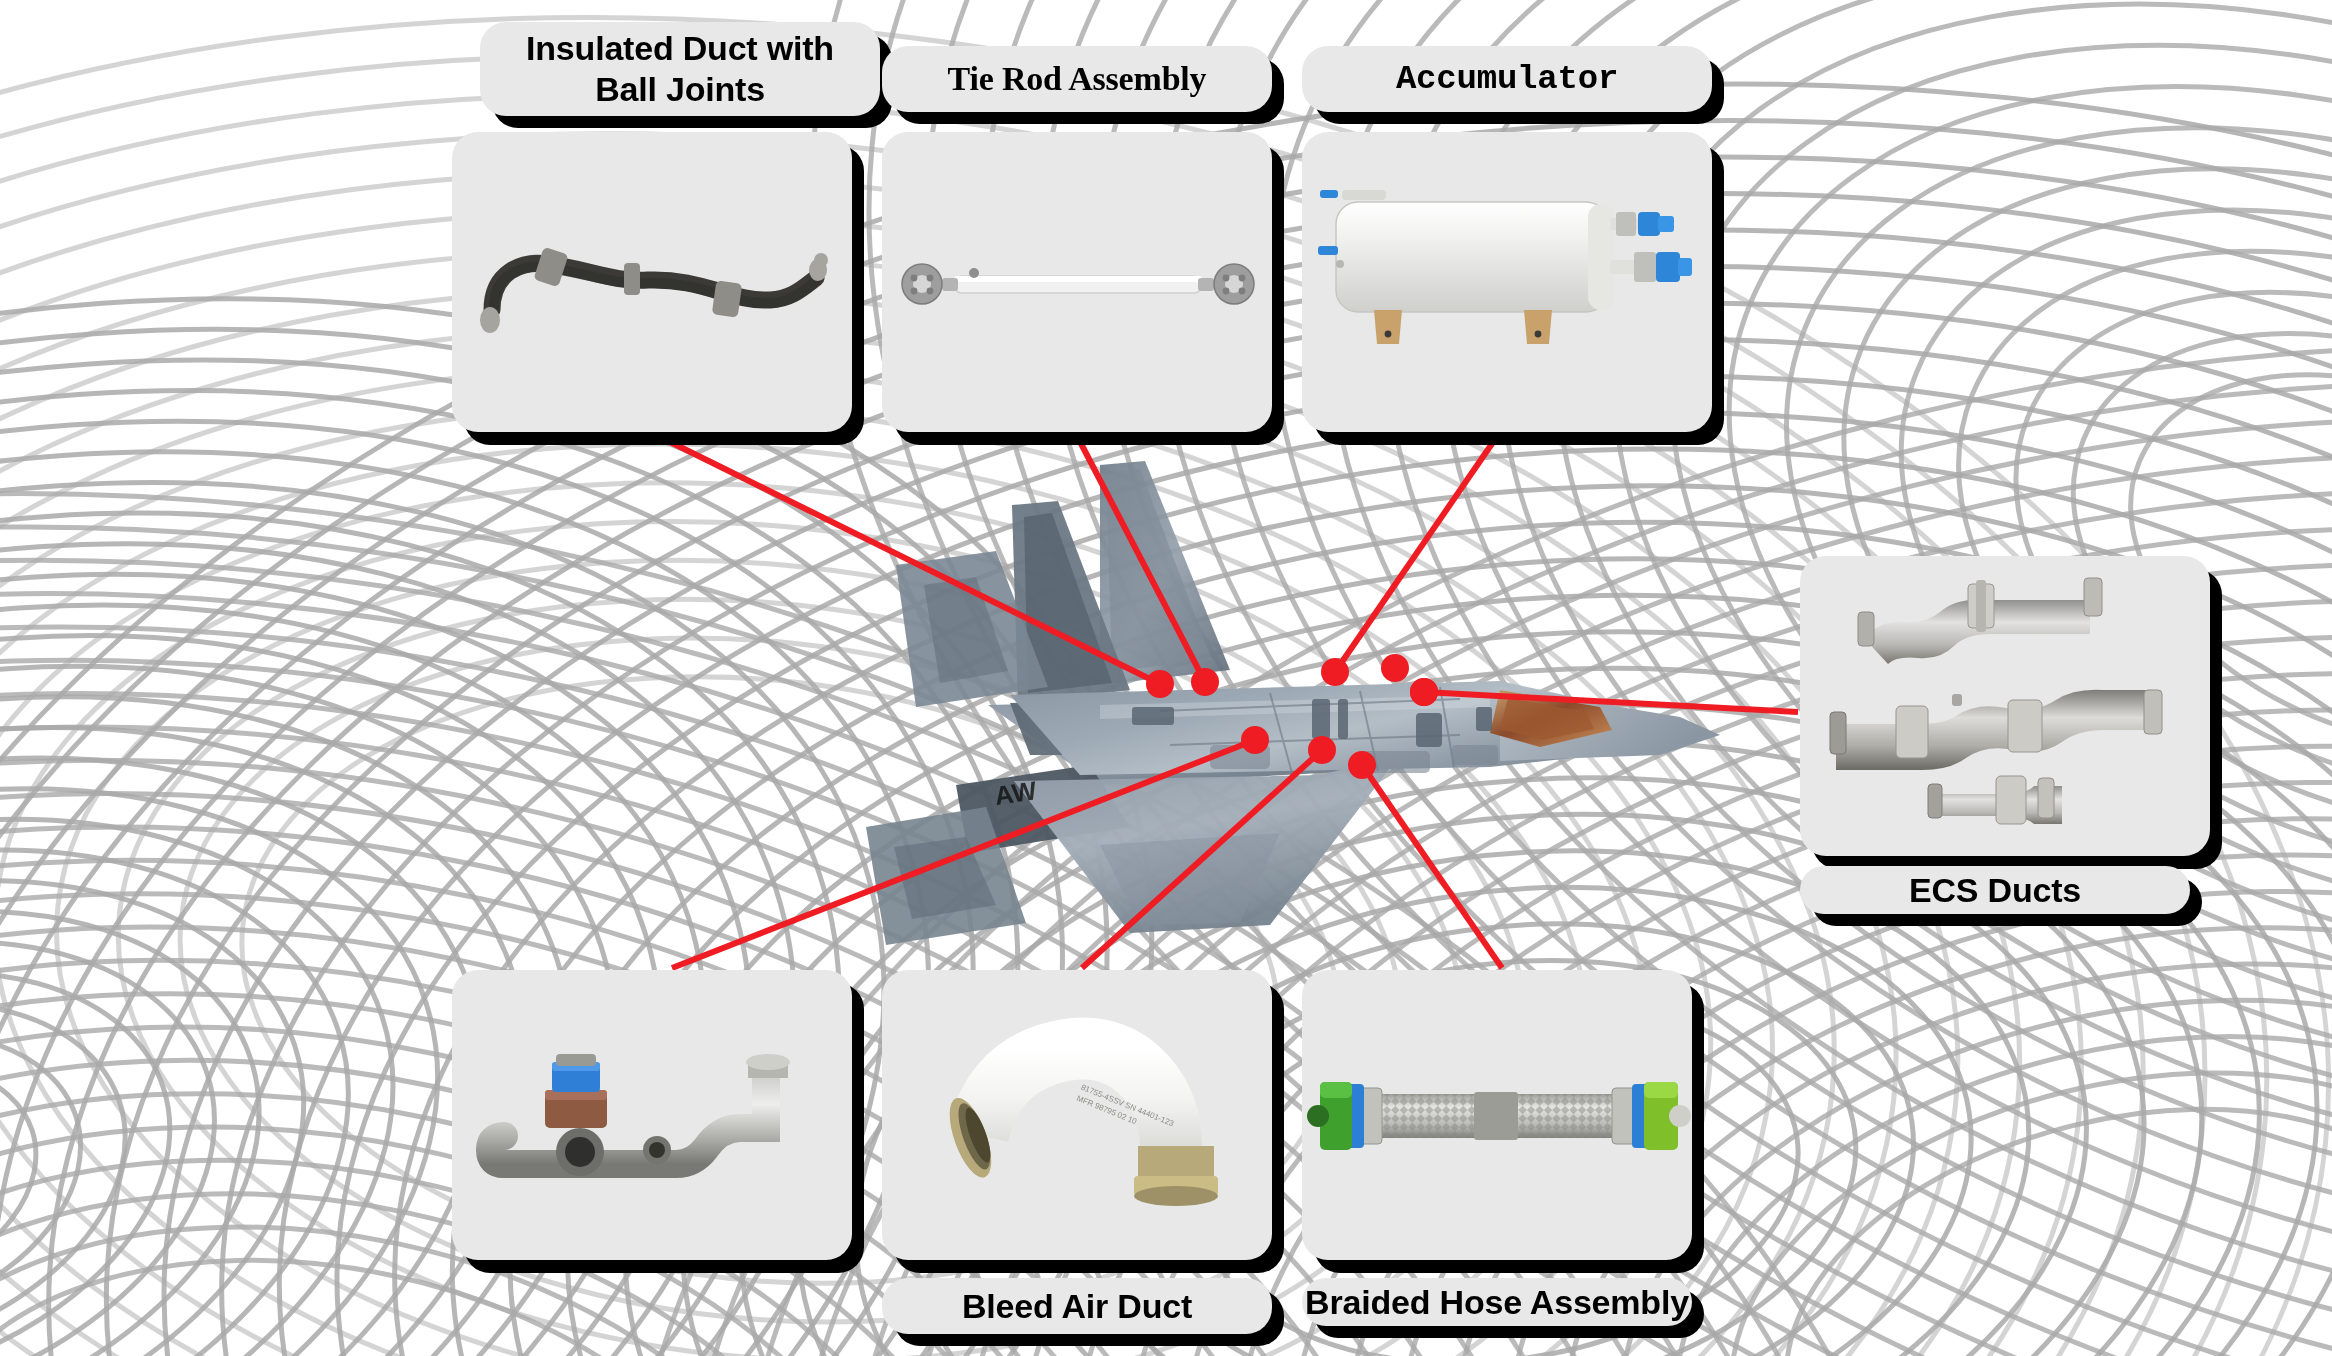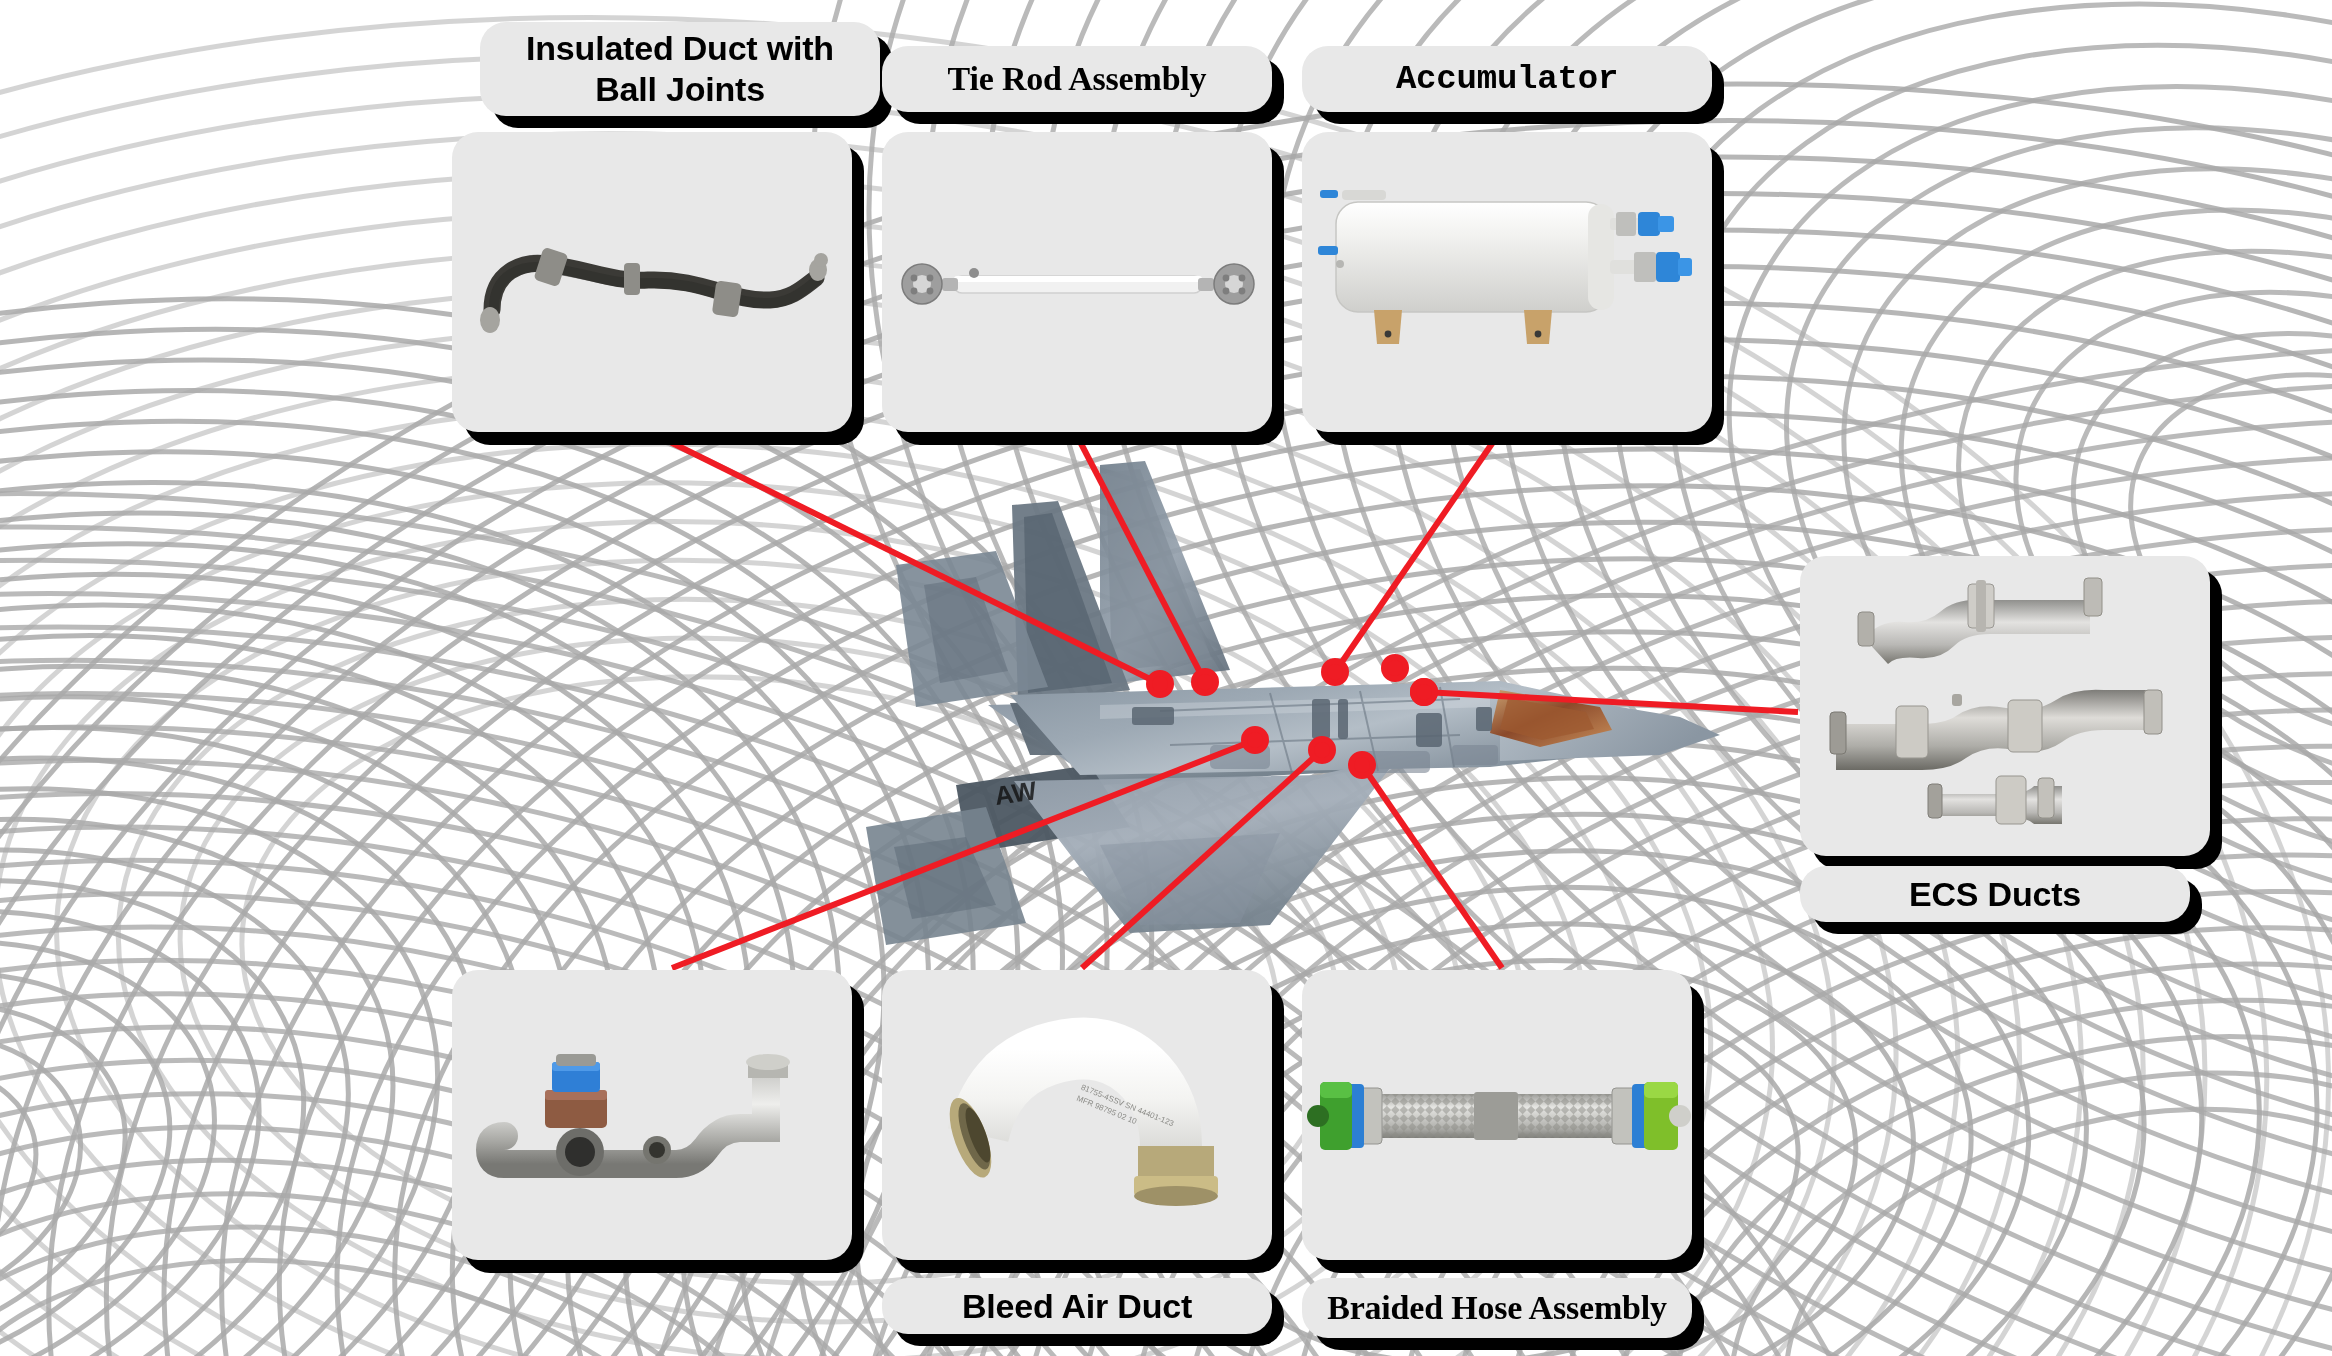--- a/index.html
+++ b/index.html
@@ -514,20 +514,20 @@
     <span>
       <span>Insulated Duct with</span><br>
       <span>Ball Joints</span>
     </span>
   </div>
 
   <div class="plabel" style="left:882px;top:46px;width:390px;height:66px;font-family:Liberation Serif, serif;">Tie Rod Assembly</div>
 
   <div class="plabel" style="left:1302px;top:46px;width:410px;height:66px;font-family:Liberation Mono, monospace;">Accumulator</div>
 
-  <div class="plabel" style="left:1800px;top:866px;width:390px;height:56px;">ECS Ducts</div>
+  <div class="plabel" style="left:1800px;top:866px;width:390px;height:48px;">ECS Ducts</div>
 
 
   <div class="plabel" style="left:882px;top:1278px;width:390px;height:56px;">Bleed Air Duct</div>
 
-  <div class="plabel" style="left:1302px;top:1278px;width:390px;height:60px;font-family:Liberation Serif, serif;">Braided Hose Assembly</div>
+  <div class="plabel" style="left:1302px;top:1278px;width:390px;height:48px;">Braided Hose Assembly</div>
 
 </div>
 
 </body></html>

